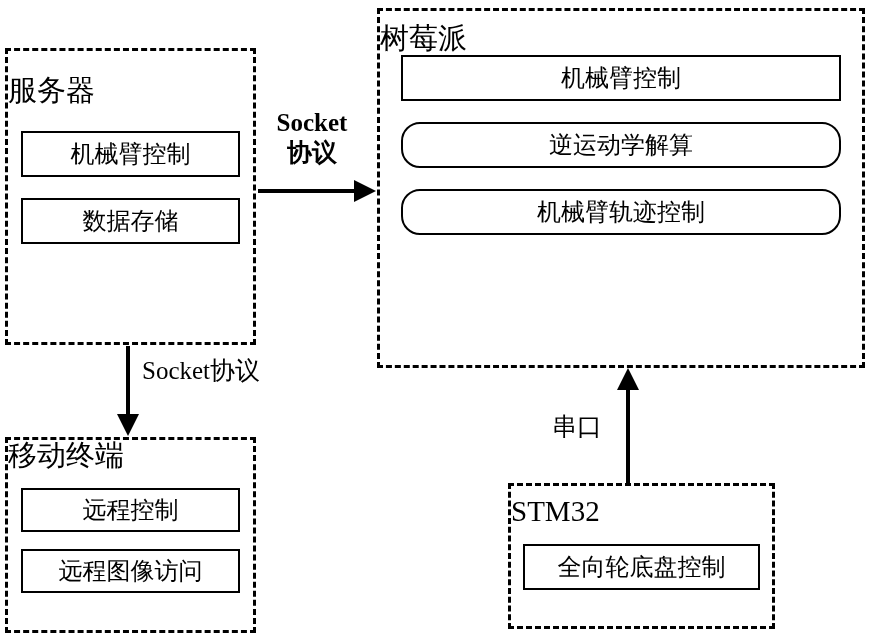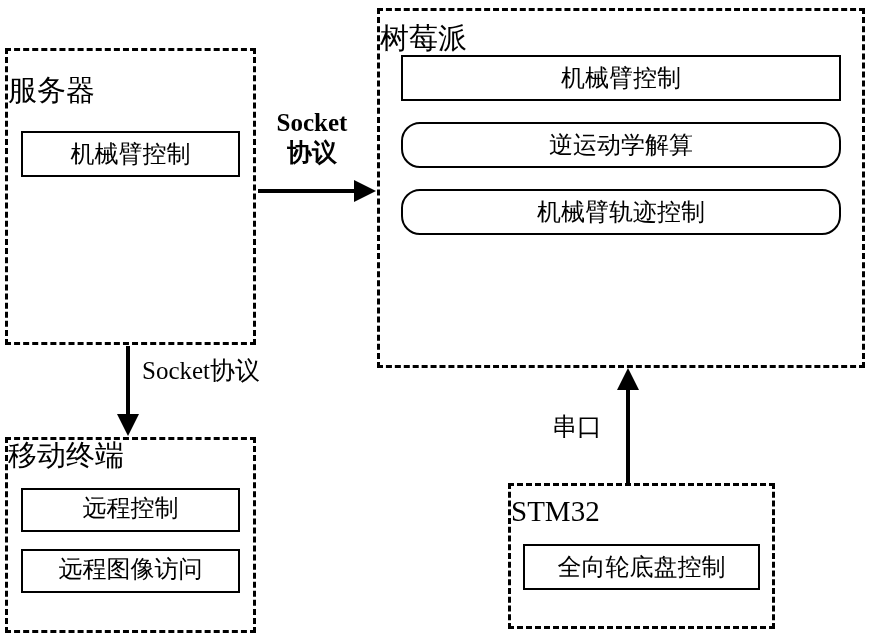--- a/index.html
+++ b/index.html
@@ -48,21 +48,21 @@
   
   .raspberry { left: 377px; top: 8px; width: 488px; height: 360px; }
   .raspberry .group-title { margin-top: 12px; }
   .raspberry .item { margin: 0 21px 0 21px; }
   .raspberry .item.first { margin-top: 22px; }
   .raspberry .item + .item { margin-top: 21px; border-radius: 19px; }
 
   
   .mobile { left: 5px; top: 437px; width: 251px; height: 196px; }
   .mobile .group-title { margin-top: 0; }
-  .mobile .item { margin: 0 13px 0 13px; height: 44px; line-height: 40px; font-family: Liberation Mono, monospace; }
+  .mobile .item { margin: 0 13px 0 13px; height: 44px; line-height: 40px; }
   .mobile .item.first { margin-top: 16px; }
   .mobile .item + .item { margin-top: 17px; }
 
   
   .stm32 { left: 508px; top: 483px; width: 267px; height: 146px; }
   .stm32 .group-title { margin-top: 10px; }
   .stm32 .item { margin: 16px 12px 0 12px; }
 
   
   .line { position: absolute; background: #000; }
@@ -105,20 +105,21 @@
   .serial   { left: 552px; top: 412px; }
 </style>
 </head>
 <body>
 
 <div class="canvas">
 
   <div class="group server">
     <div class="group-title">服务器</div>
     <div class="item first">机械臂控制</div>
+    <div class="item">数据存储</div>
   </div>
 
   <div class="group raspberry">
     <div class="group-title">树莓派</div>
     <div class="item">机械臂控制</div>
     <div class="item">逆运动学解算</div>
     <div class="item">机械臂轨迹控制</div>
   </div>
 
   <div class="group mobile">

